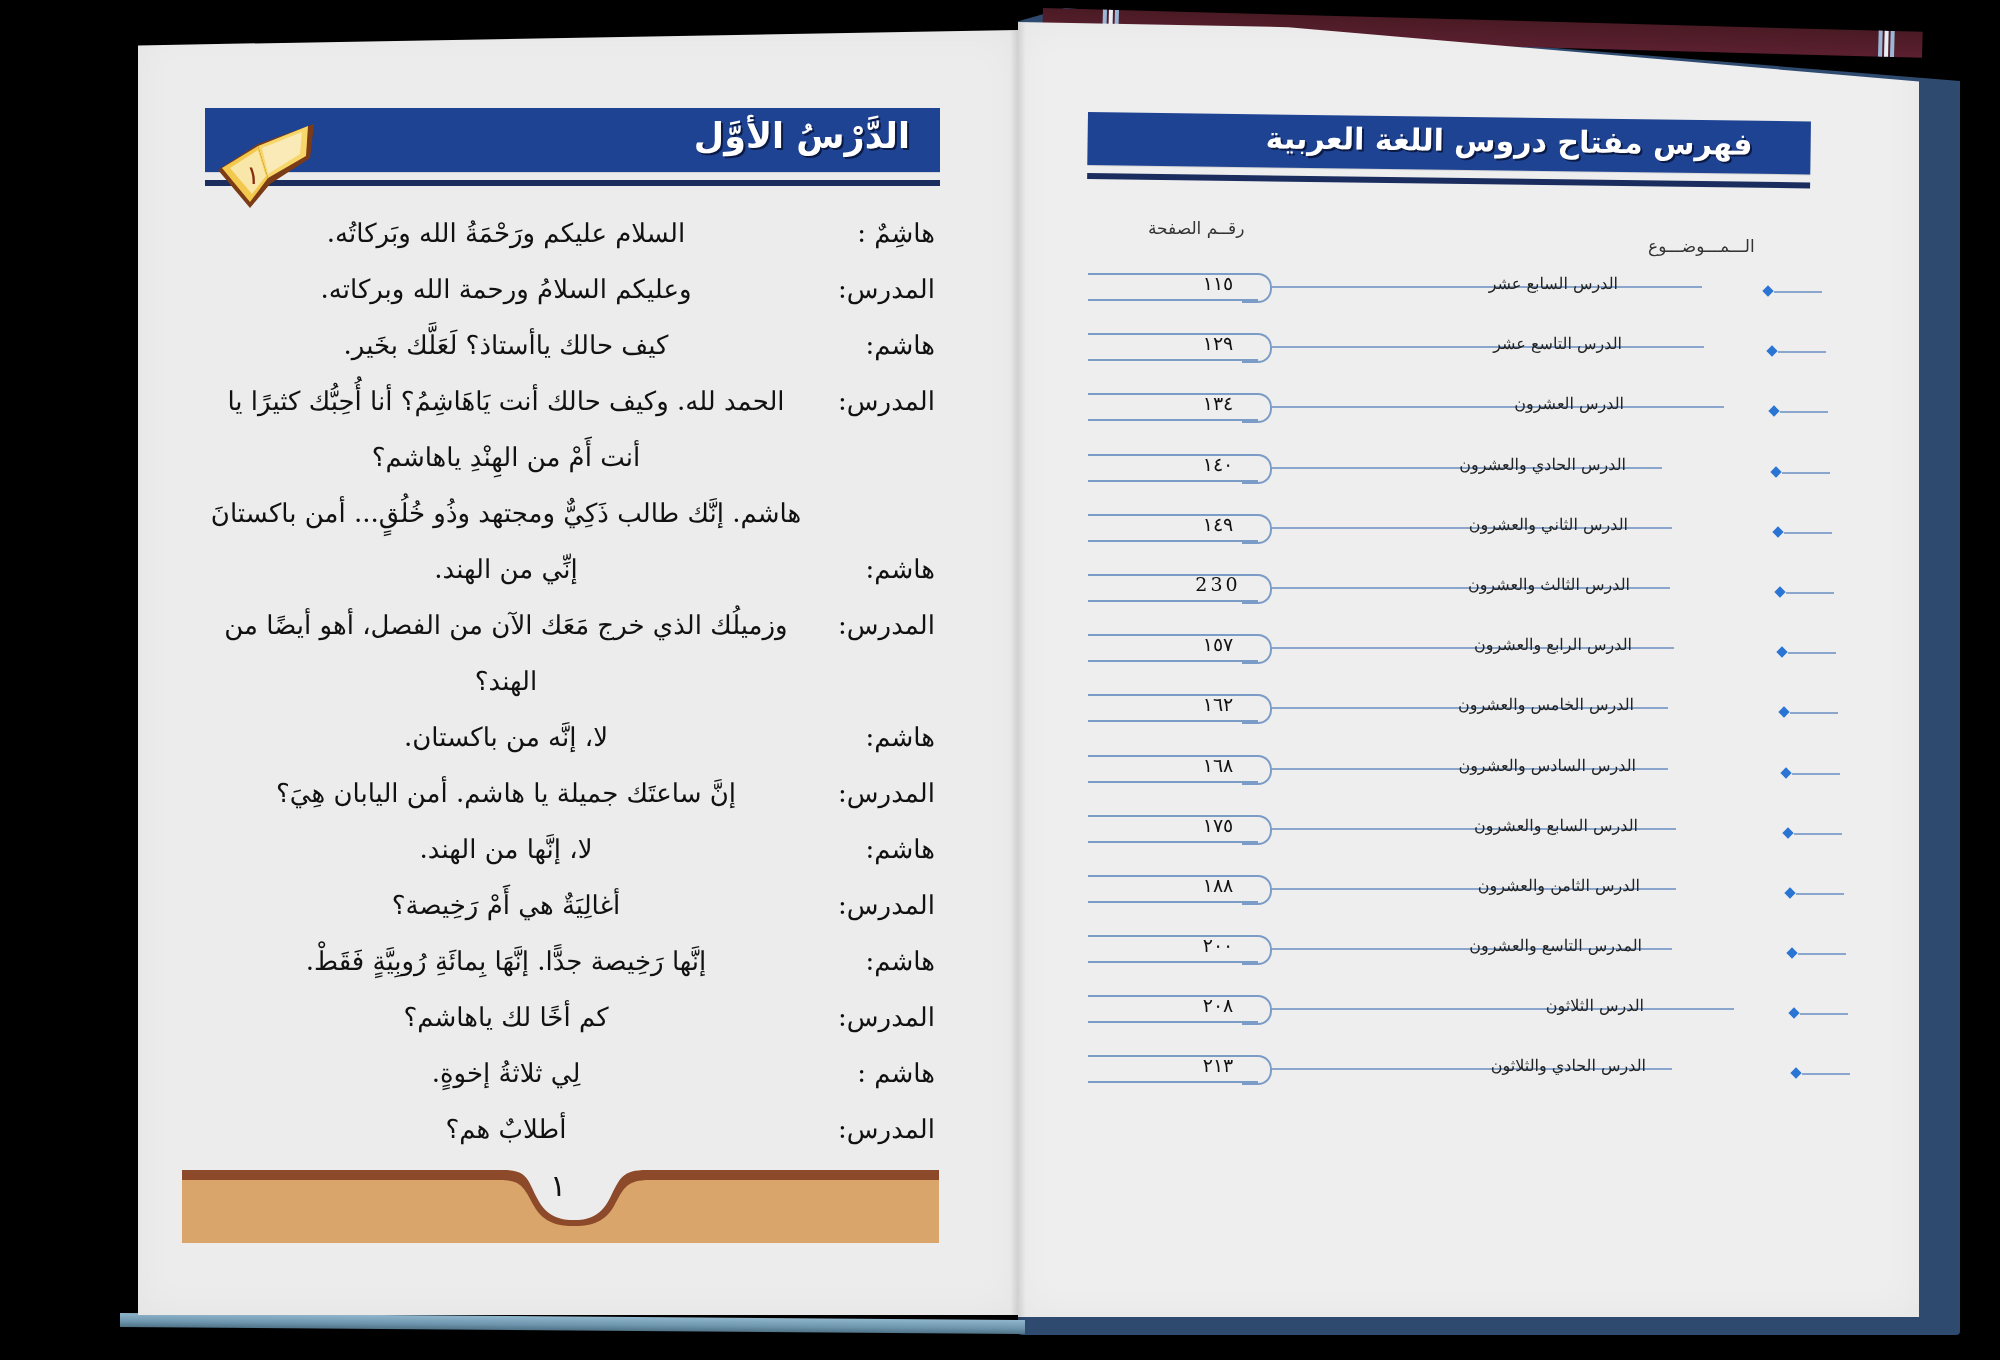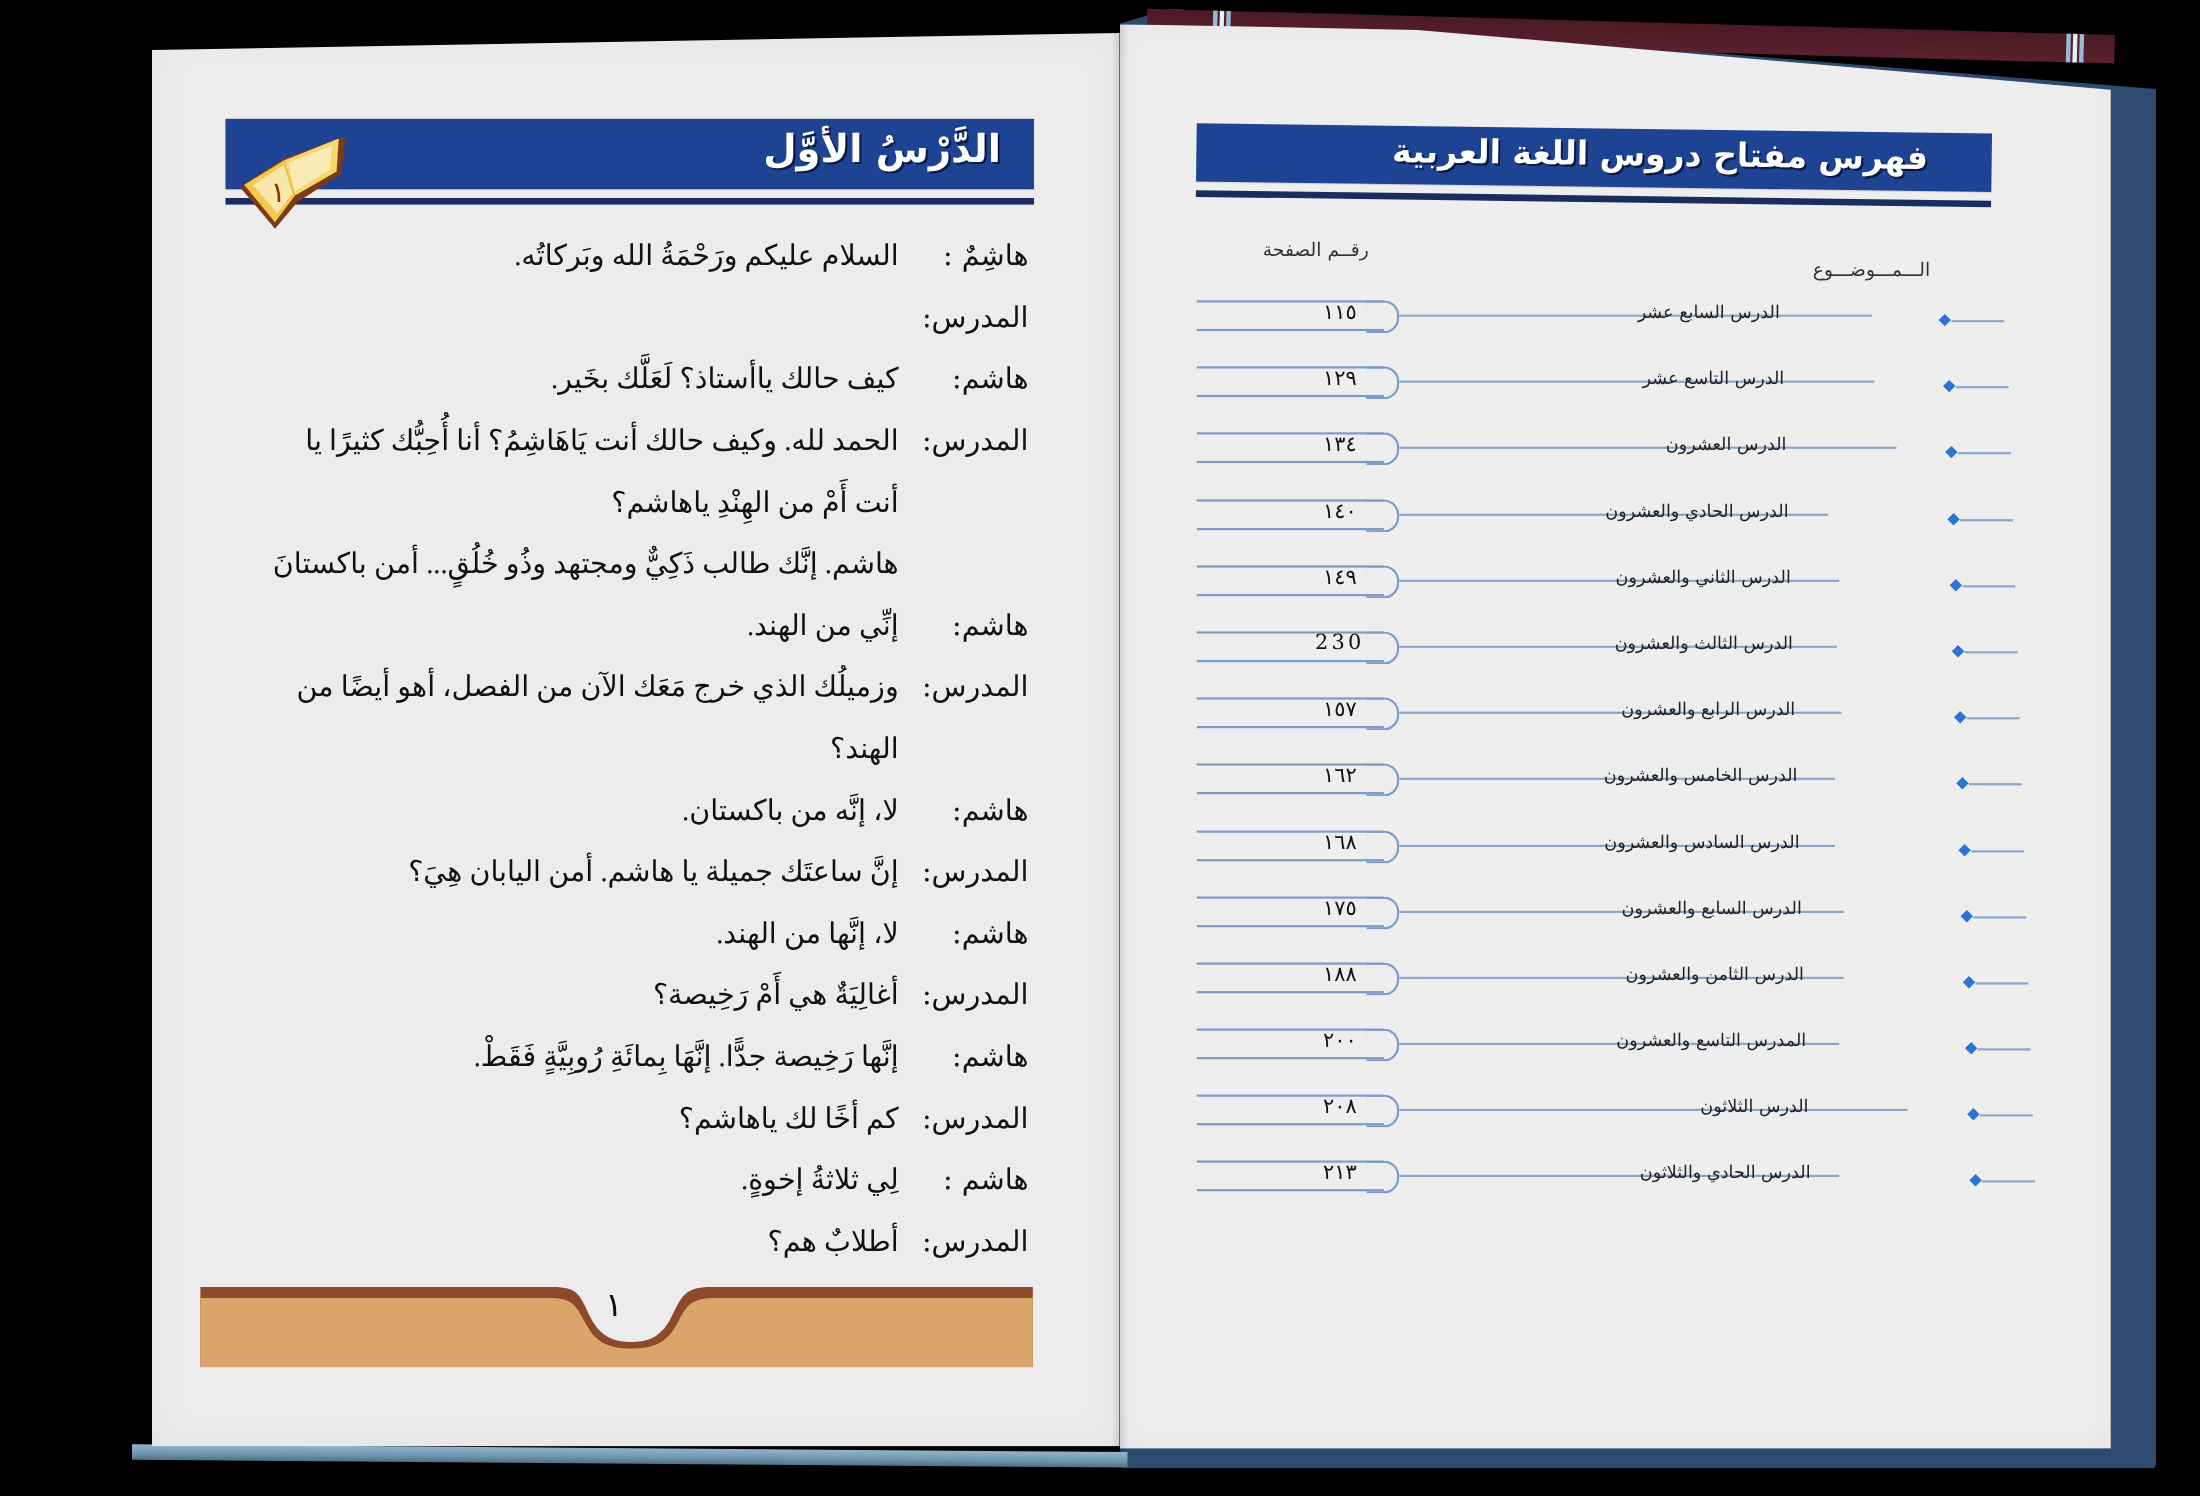--- a/index.html
+++ b/index.html
@@ -65,21 +65,21 @@
   
   .book-icon { position:absolute; left:210px; top:118px; width:110px; height:92px; }
 
   
   .dialogue {
     position:absolute; left:195px; top:205px; width:740px;
     direction:rtl; font-family:"DejaVu Serif", serif; font-size:26px; color:#111;
   }
   .line { height:56px; line-height:56px; white-space:nowrap; display:flex; }
   .speaker { display:inline-block; width:118px; text-align:right; flex:none; }
-  .speech { display:inline-block; flex:1; text-align:right;font-family:Liberation Serif, serif; }
+  .speech { display:inline-block; flex:1; text-align:center; }
   .cont { padding-right:118px; }
 
   
   .footer-band {
     position:absolute; left:182px; top:1168px; width:757px; height:75px;
   }
   .page-number {
     position:absolute; left:548px; top:1168px; width:20px; text-align:center;
     font-family:"DejaVu Serif", serif; font-size:30px; color:#111; direction:rtl;
   }
@@ -149,20 +149,21 @@
   <text x="36" y="66" font-size="26" fill="#8a2a10" font-family="DejaVu Serif, serif">١</text>
 </svg>
 
 <div class="dialogue">
   <div class="line">
       <span class="speaker">هاشِمٌ :</span>
       <span class="speech">السلام عليكم ورَحْمَةُ الله وبَركاتُه.</span>
     </div>
   <div class="line">
       <span class="speaker">المدرس:</span>
+      <span class="speech">وعليكم السلامُ ورحمة الله وبركاته.</span>
     </div>
   <div class="line">
       <span class="speaker">هاشم:</span>
       <span class="speech">كيف حالك ياأستاذ؟ لَعَلَّك بخَير.</span>
     </div>
   <div class="line">
       <span class="speaker">المدرس:</span>
       <span class="speech">الحمد لله. وكيف حالك أنت يَاهَاشِمُ؟ أنا أُحِبُّك كثيرًا يا</span>
     </div>
   <div class="line">

